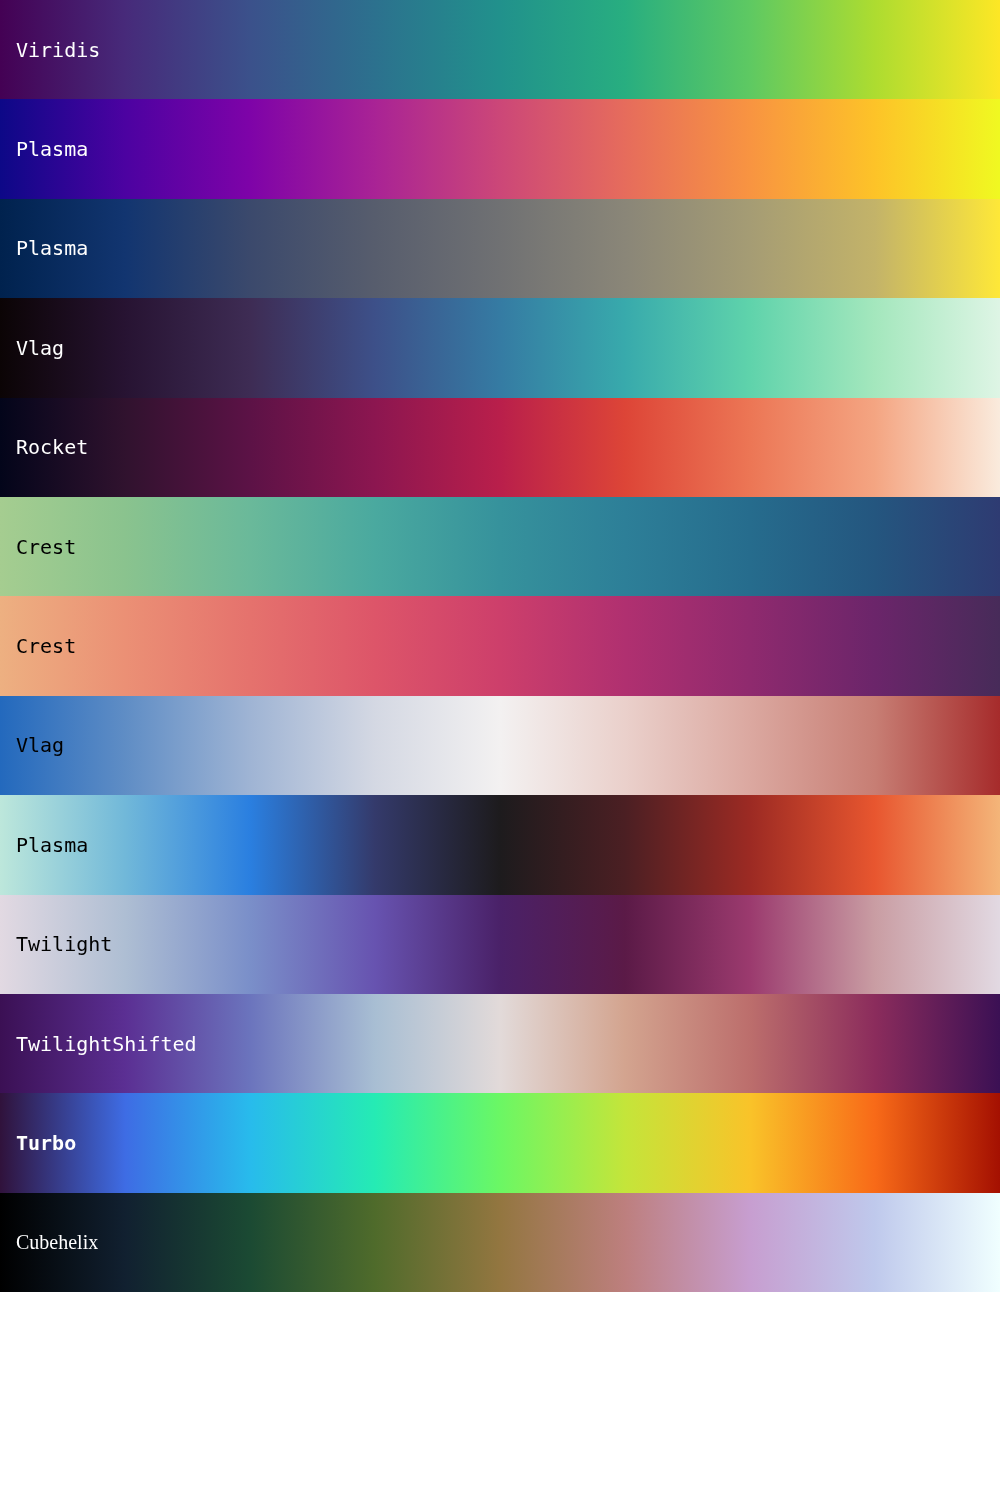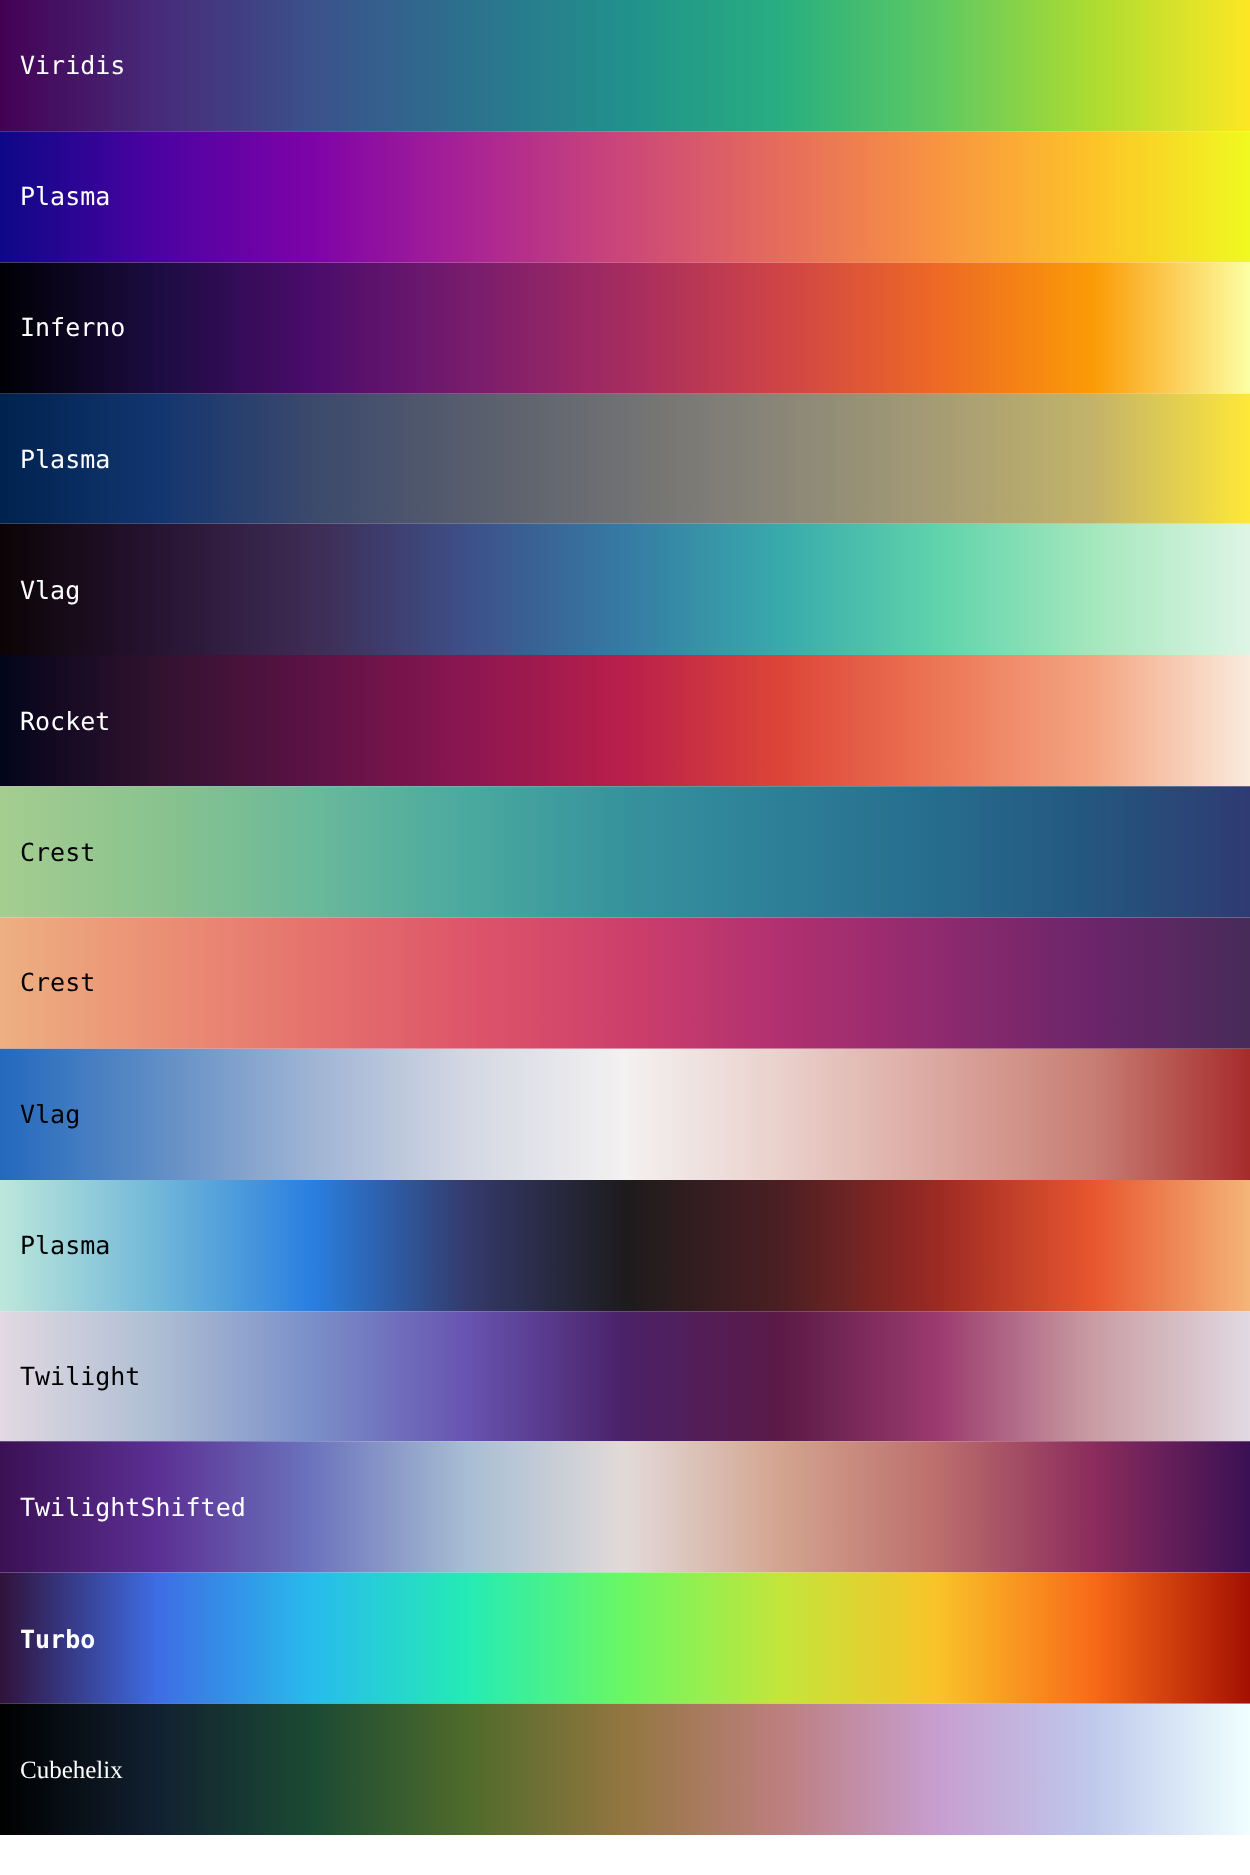--- a/index.html
+++ b/index.html
@@ -11,21 +11,21 @@
   body {
     width: 1000px;
     height: 1500px;
     font-family: "DejaVu Sans Mono", "Liberation Mono", monospace;
     overflow: hidden;
   }
   #colormap-list {
     display: flex;
     flex-direction: column;
     width: 1000px;
-    height: 1468px;
+    height: 1292px;
   }
   .colormap-row {
     position: relative;
     width: 100%;
     flex: 1 1 0;
     min-height: 0;
     display: flex;
     align-items: center;
     overflow: hidden;
   }
@@ -45,23 +45,20 @@
 </style>
 </head>
 <body>
 
 <div id="colormap-list">
     <div class="colormap-row" style="background: linear-gradient(to right, rgb(68, 1, 84), rgb(71, 42, 122), rgb(59, 81, 139), rgb(44, 113, 142), rgb(33, 145, 140), rgb(40, 174, 128), rgb(94, 201, 98), rgb(173, 220, 48), rgb(253, 231, 37));">
       <span class="colormap-label label-light" style="color: rgb(255, 255, 255);">Viridis</span>
     </div>
     <div class="colormap-row" style="background: linear-gradient(to right, rgb(13, 8, 135), rgb(76, 2, 161), rgb(126, 3, 168), rgb(169, 35, 149), rgb(204, 71, 120), rgb(230, 108, 92), rgb(248, 148, 65), rgb(253, 195, 40), rgb(240, 249, 33));">
       <span class="colormap-label label-light" style="color: rgb(255, 255, 255);">Plasma</span>
-    </div>
-    <div class="colormap-row" style="background: linear-gradient(to right, rgb(0, 0, 4), rgb(27, 12, 65), rgb(74, 12, 107), rgb(120, 28, 109), rgb(165, 44, 96), rgb(207, 68, 70), rgb(237, 105, 37), rgb(251, 155, 6), rgb(252, 255, 164));">
-      <span class="colormap-label label-light" style="color: rgb(255, 255, 255);">Inferno</span>
     </div>
     <div class="colormap-row" style="background: linear-gradient(to right, rgb(0, 34, 78), rgb(18, 53, 112), rgb(59, 73, 108), rgb(87, 93, 109), rgb(112, 113, 115), rgb(138, 134, 120), rgb(165, 156, 116), rgb(195, 179, 105), rgb(254, 232, 56));">
       <span class="colormap-label label-light" style="color: rgb(255, 255, 255);">Plasma</span>
     </div>
     <div class="colormap-row" style="background: linear-gradient(to right, rgb(11, 4, 5), rgb(39, 19, 50), rgb(62, 44, 84), rgb(61, 80, 137), rgb(53, 123, 163), rgb(56, 170, 172), rgb(95, 211, 171), rgb(164, 231, 189), rgb(222, 245, 229));">
       <span class="colormap-label label-light" style="color: rgb(255, 255, 255);">Vlag</span>
     </div>
     <div class="colormap-row" style="background: linear-gradient(to right, rgb(3, 5, 26), rgb(48, 18, 46), rgb(92, 18, 70), rgb(140, 22, 80), rgb(185, 31, 75), rgb(221, 69, 55), rgb(236, 118, 85), rgb(244, 165, 130), rgb(250, 235, 221));">
       <span class="colormap-label label-light" style="color: rgb(255, 255, 255);">Rocket</span>
     </div>

